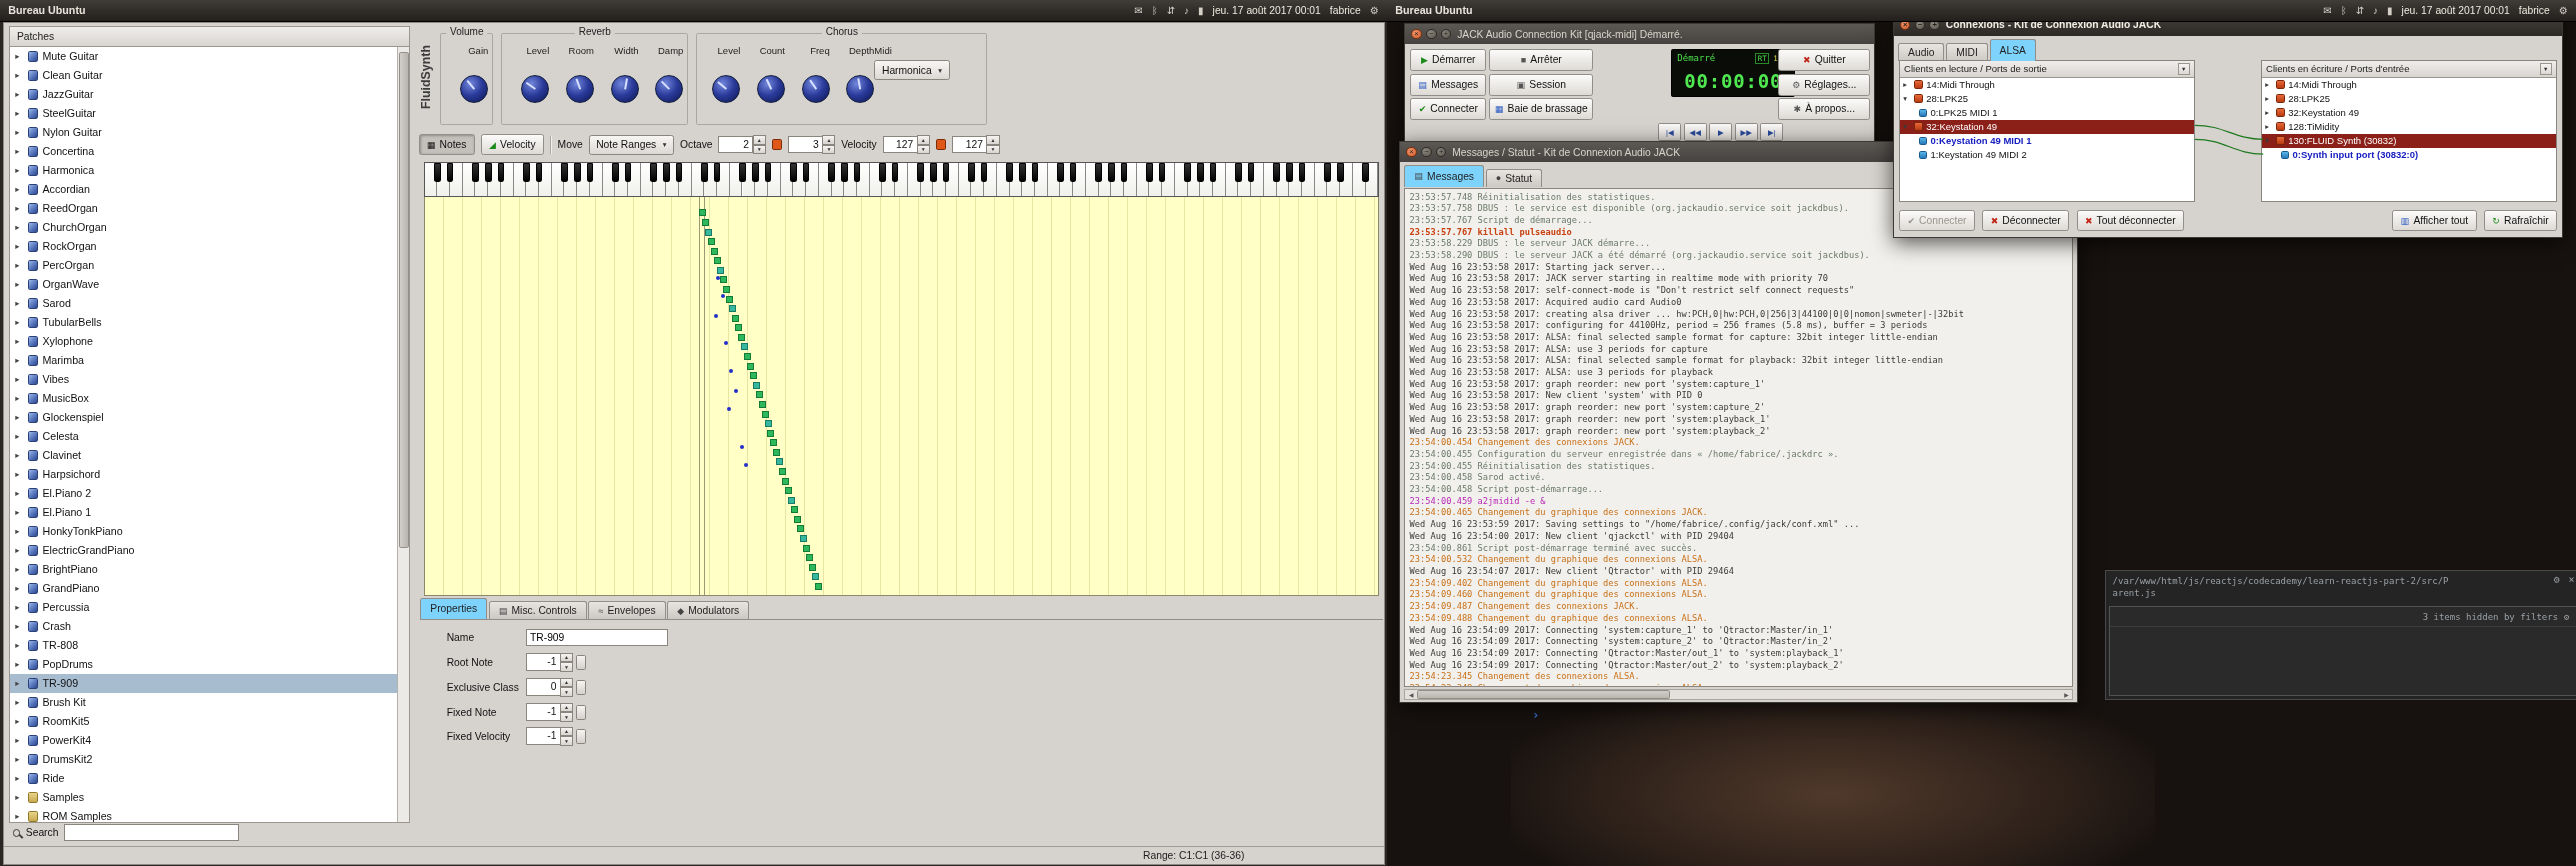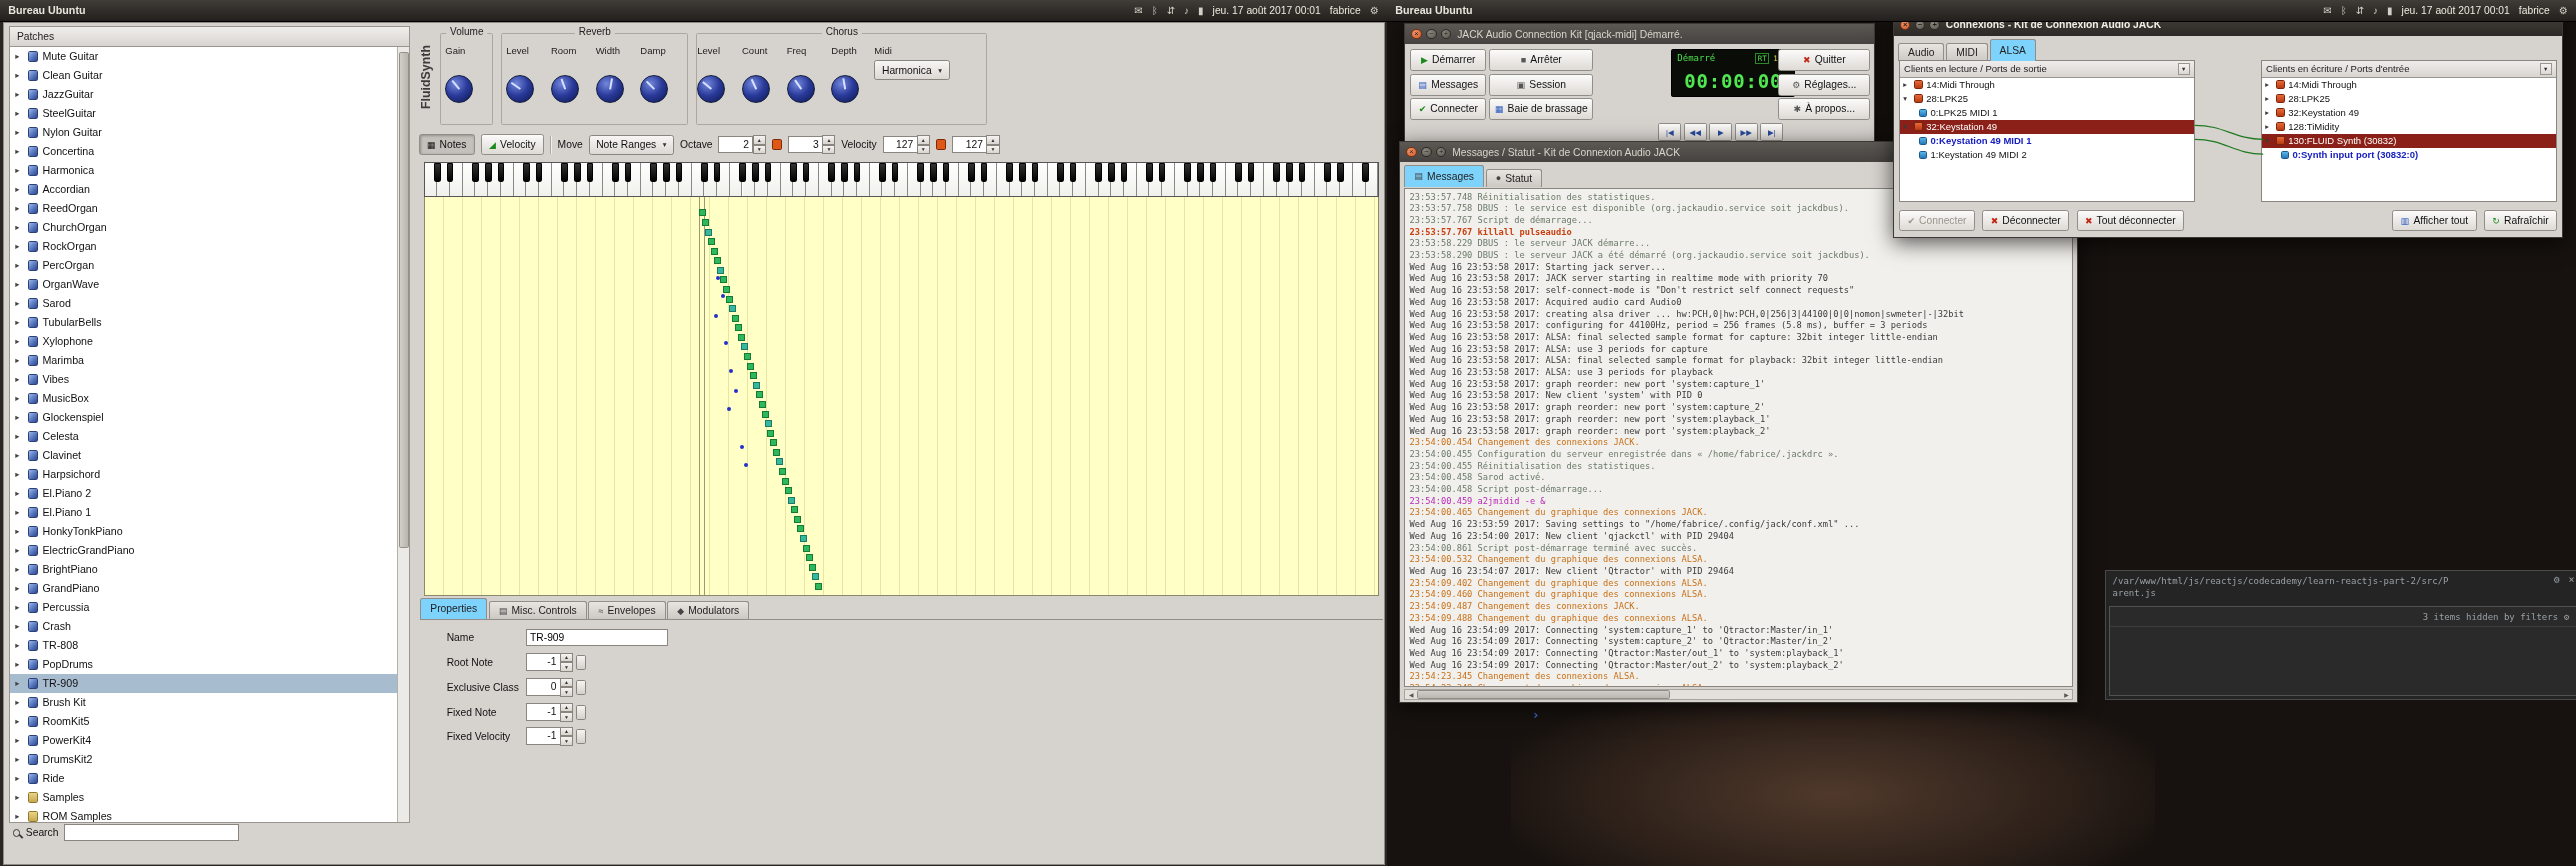--- a/index.html
+++ b/index.html
@@ -36,21 +36,21 @@
   .sicon::after{content:"";position:absolute;width:1.7px;height:5px;background:#3a3a3a;right:-2.5px;bottom:-3.3px;transform:rotate(-45deg)}
   .slabel{font-size:10.3px;color:#111}
   .sinput{width:175px;height:17.3px;background:#fff;border:0.8px solid #8a867f;font:10.3px "Liberation Sans",sans-serif;padding:0 3.3px}
   .main{position:absolute;left:411px;top:0;right:1.7px;bottom:18px}
   .fsvert{position:absolute;left:0;top:3.3px;width:21.5px;height:101px;writing-mode:vertical-rl;transform:rotate(180deg);
           font-size:12.4px;font-weight:bold;color:#3c3c3c;display:flex;align-items:center;justify-content:center}
   .frame{position:absolute;top:10px;height:92px;border:0.8px solid #aaa6a0;border-radius:1.7px}
   .legend{position:absolute;top:-7.4px;left:50%;transform:translateX(-50%);background:#d6d2ce;padding:0 4.1px;
           font-size:10px;color:#222;white-space:nowrap}
   .krow{display:flex;justify-content:center;gap:1.7px;padding-top:11.6px}
-  .knobcol{display:flex;flex-direction:column;align-items:flex-start;gap:19px;width:43px}
+  .knobcol{display:flex;flex-direction:column;align-items:flex-end;gap:19px;width:43px}
   .klabel{font-size:9.5px;color:#222}
   .knob{width:28px;height:28px;border-radius:50%;position:relative;border:0.8px solid #14203a;
         background:radial-gradient(circle at 36% 30%,#7388dc 0%,#2a3a9a 48%,#0c1650 100%)}
   .kp{position:absolute;left:50%;top:50%;width:1.7px;height:10.7px;background:#d8e0ff;
       transform-origin:50% 100%;transform:translate(-50%,-100%) rotate(-35deg)}
   .typecol{display:flex;flex-direction:column;align-items:flex-start;gap:4.1px;width:104px;padding-top:11.6px}
   .combo{display:inline-flex;align-items:center;gap:6.6px;height:20px;padding:0 6.6px;font-size:10.3px;color:#111;
          background:linear-gradient(#f8f6f4,#dcd8d4);border:0.8px solid #8a867f;border-radius:2.5px;white-space:nowrap}
   .carr{font-size:7.4px;color:#333}
   .edit-toolbar{position:absolute;left:3.3px;right:1.7px;top:109px;height:26.4px;display:flex;align-items:center;gap:5.8px}
@@ -769,20 +769,23 @@
             <span class="sarr">
                 <span>▲</span>
                 <span>▼</span>
               </span>
           </div>
             <span class="mini"></span>
         </div>
       </div>
     </div>
 
+    <div class="statusbar">
+      <span>Range: C1:C1 (36-36)</span>
+    </div>
   </div>
 </div>
 
 <div class="monitor mon-right">
   <div class="wp"></div>
   <div class="panel">
     <span class="ptitle">Bureau Ubuntu</span>
     <span class="tray">
       <span class="ticon">✉</span>
       <span class="ticon">ᛒ</span>

